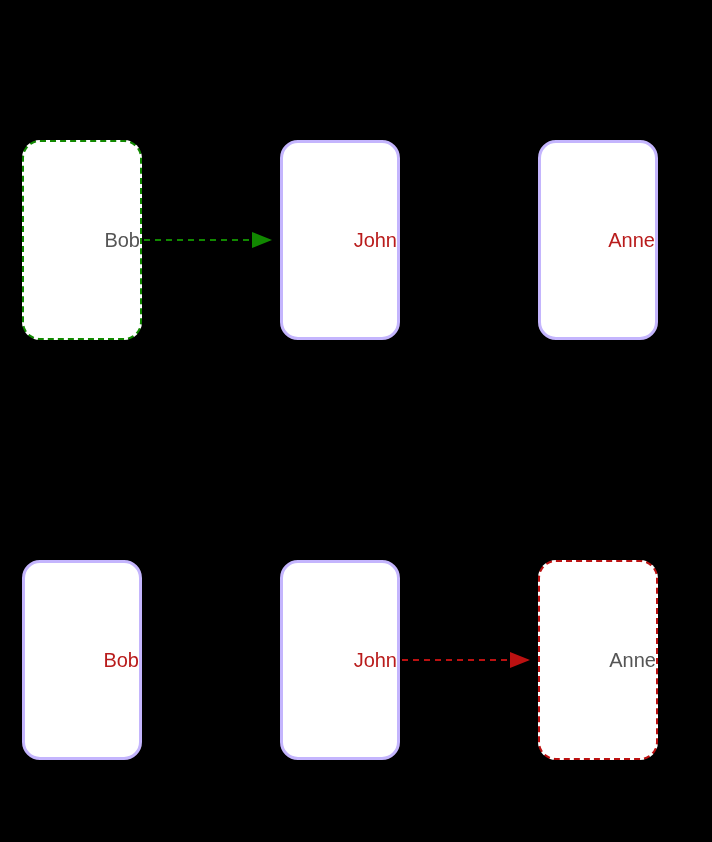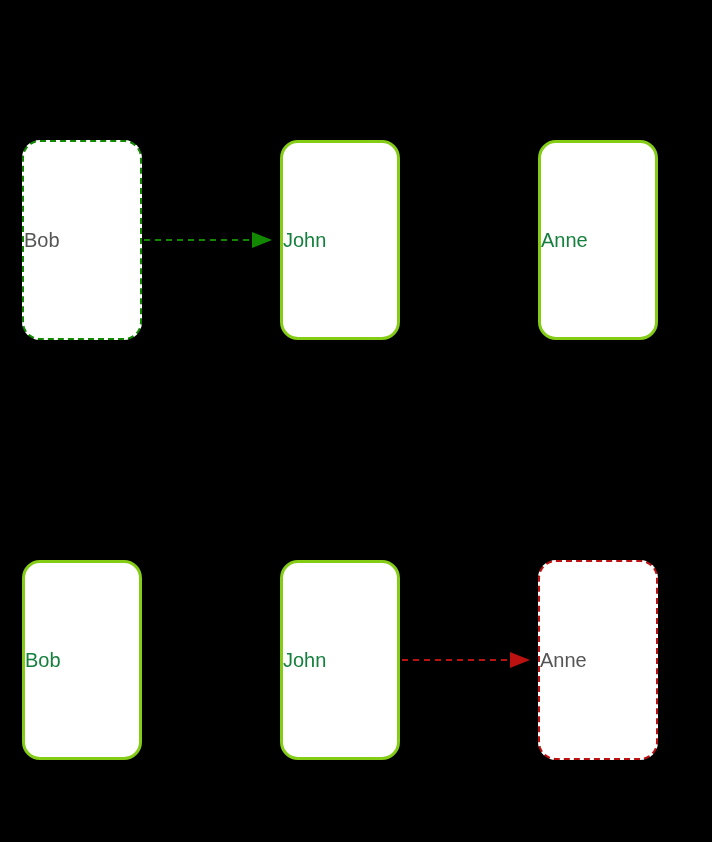--- a/index.html
+++ b/index.html
@@ -16,27 +16,27 @@
     height: 842px;
   }
   .node {
     position: absolute;
     width: 120px;
     height: 200px;
     background: #ffffff;
     border-radius: 18px;
     display: flex;
     align-items: center;
-    justify-content: flex-start;
+    justify-content: flex-end;
     font-size: 20px;
     box-sizing: border-box;
   }
   .node.solid {
-    border: 3px solid #84cc16;
-    color: #15803d;
+    border: 3px solid #c4b5fd;
+    color: #b91c1c;
   }
   .node.dashed-green {
     border: 2px dashed #118800;
     color: #555555;
   }
   .node.dashed-red {
     border: 2px dashed #bb1111;
     color: #555555;
   }
   svg.arrow {

